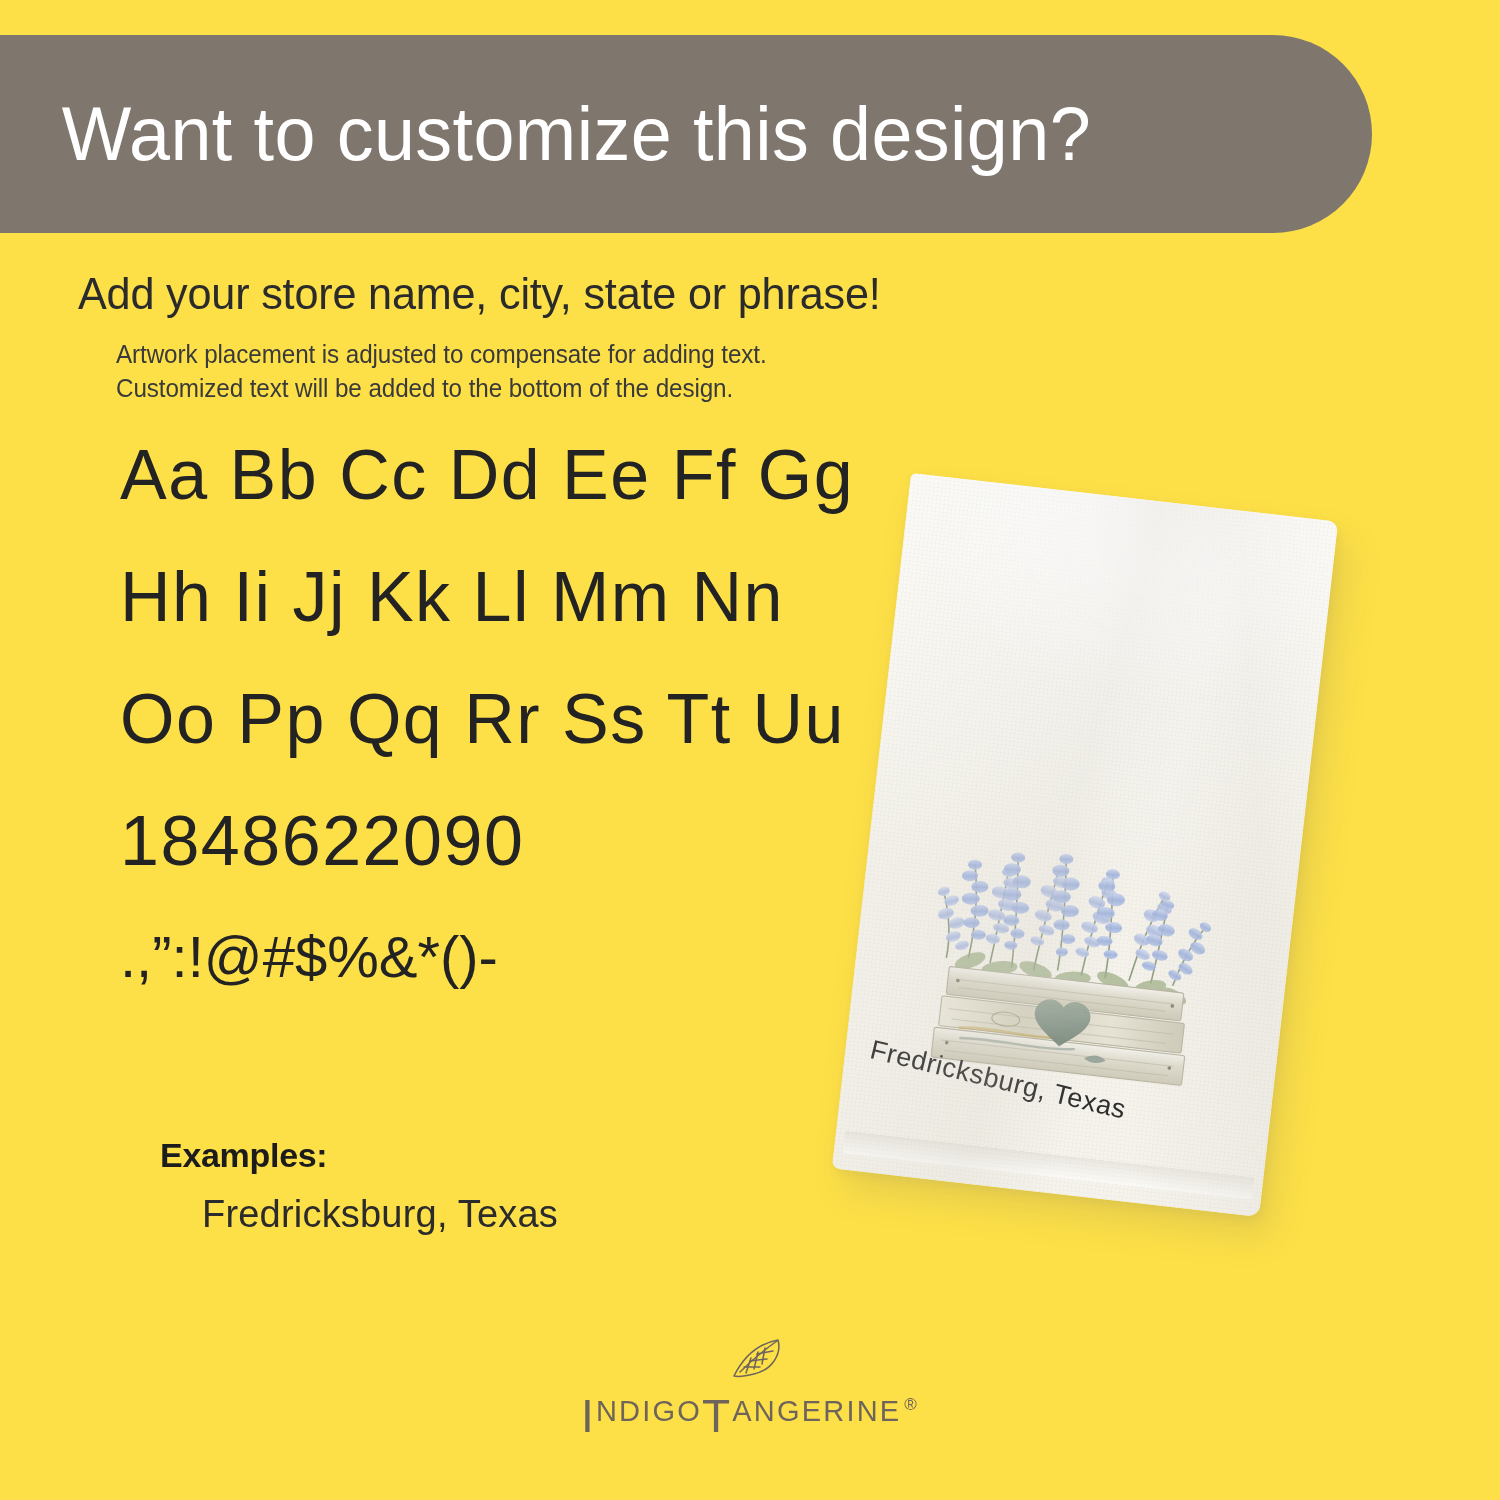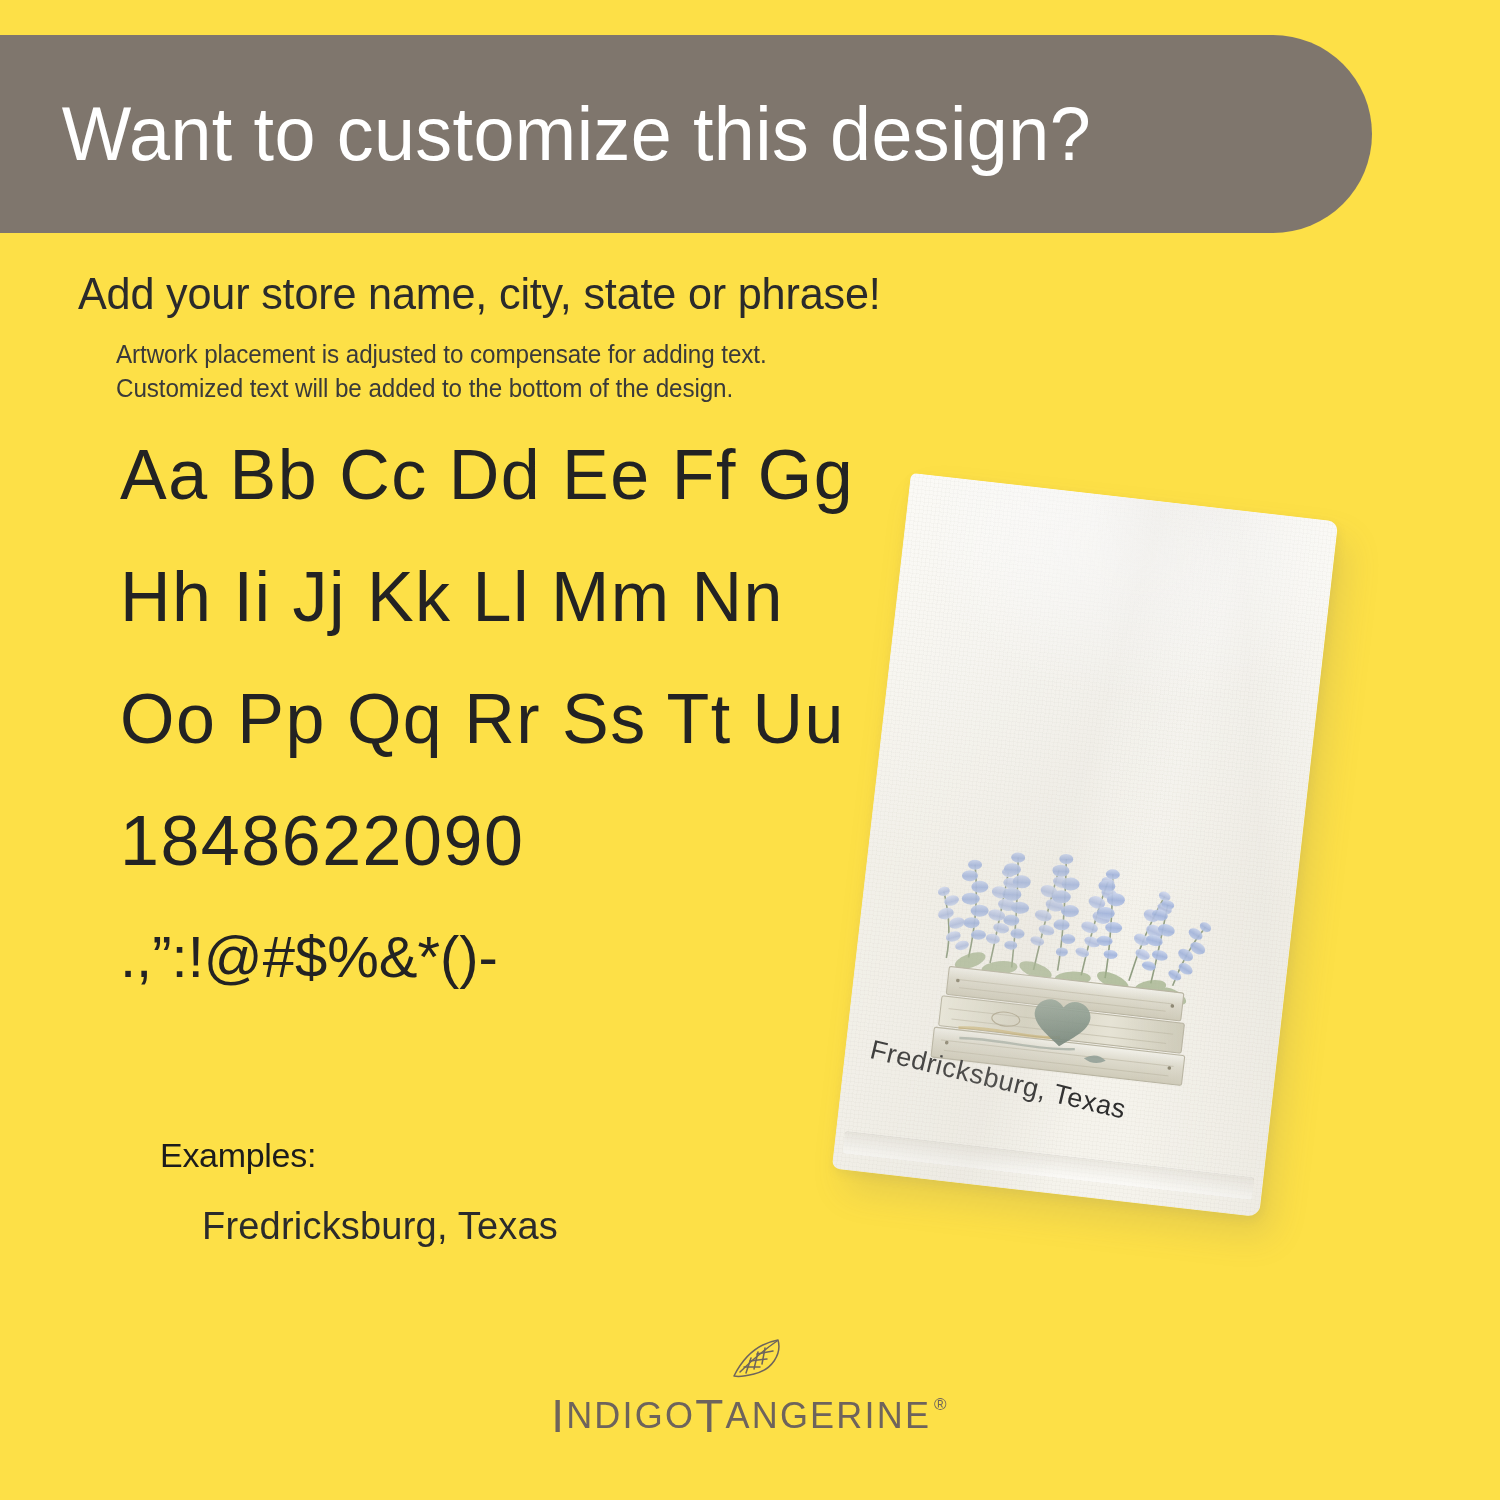--- a/index.html
+++ b/index.html
@@ -98,24 +98,24 @@
   }
 
   
   .examples {
     position: absolute;
     left: 160px;
     top: 1136px;
   }
   .examples-label {
     font-size: 34px;
-    font-weight: 400;
+    font-weight: 700;
     color: #1c1c1c;
     letter-spacing: -0.3px;
-    margin-bottom: 28px;
+    margin-bottom: 16px;
   }
   .examples-list {
     margin-left: 42px;
   }
   .example-item {
     font-size: 38px;
     font-weight: 300;
     color: #2b2b2b;
     line-height: 1.23;
     letter-spacing: 0.2px;
@@ -144,21 +144,21 @@
     margin-top: 58px;
     color: #6e645c;
     font-family: "Liberation Sans", sans-serif;
     font-size: 32px;
     font-weight: 300;
     letter-spacing: 2.2px;
     display: flex;
     align-items: flex-start;
   }
   .logo-text .cap { font-size: 46px; line-height: 0.96; }
-  .logo-text .sc  { font-size: 36px; line-height: 1.24; }
+  .logo-text .sc  { font-size: 29px; line-height: 1.24; }
   .logo-text .reg { font-size: 17px; line-height: 1.0; margin-left: 3px; margin-top: 2px; }
 
   
   .product {
     position: absolute;
     left: 752px;
     top: 455px;
     width: 700px;
     height: 830px;
   }

